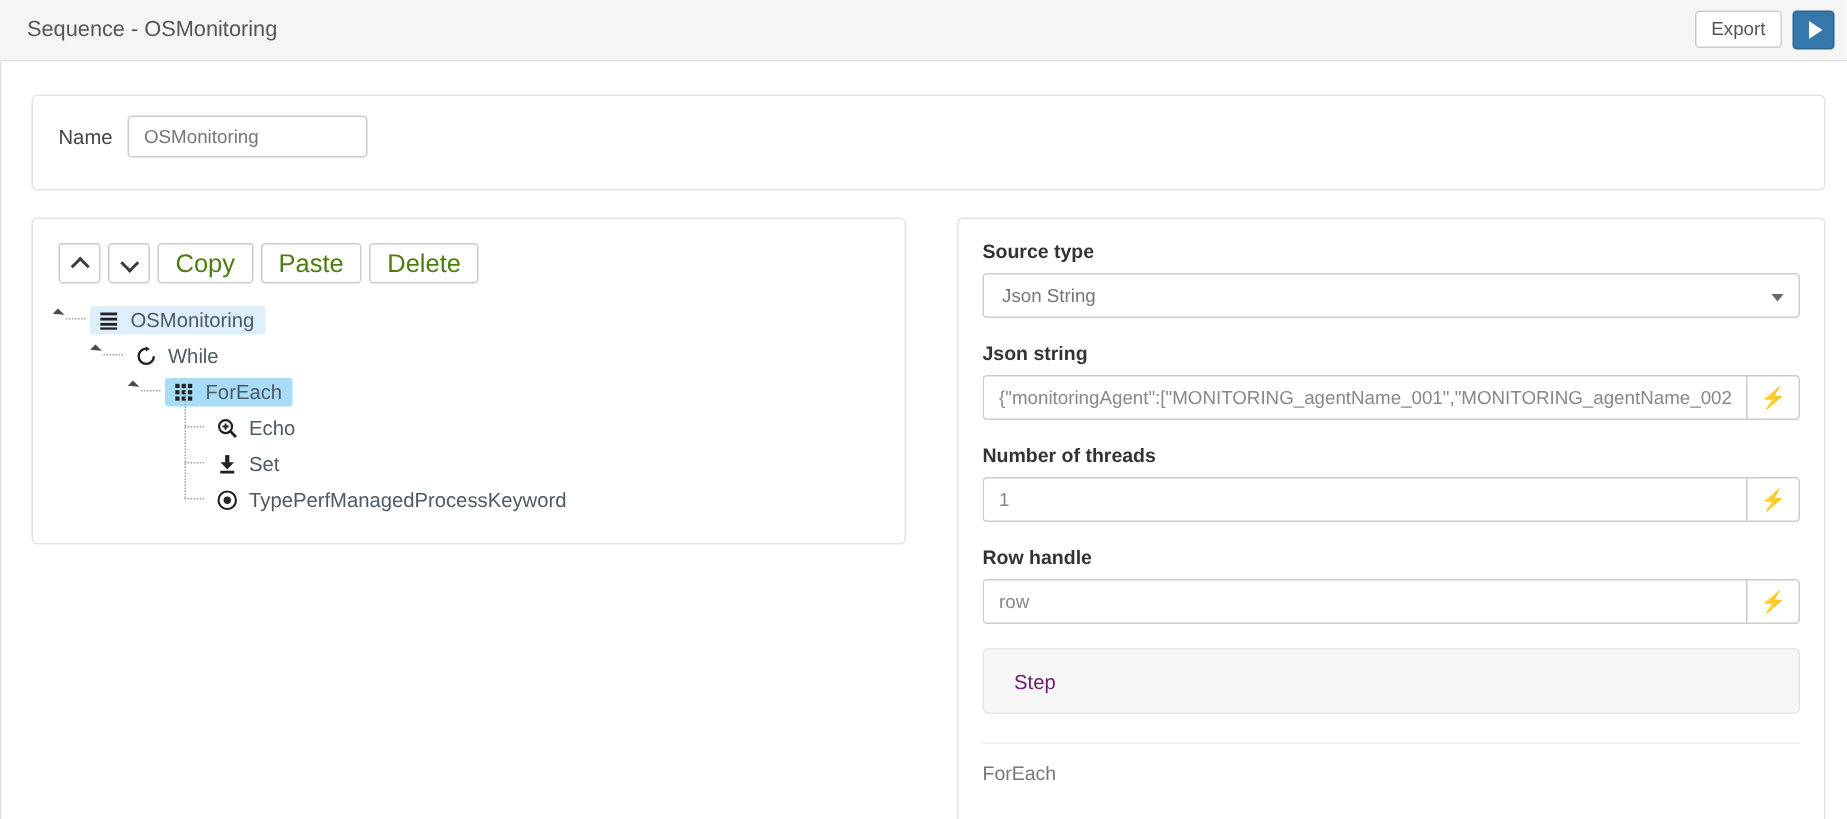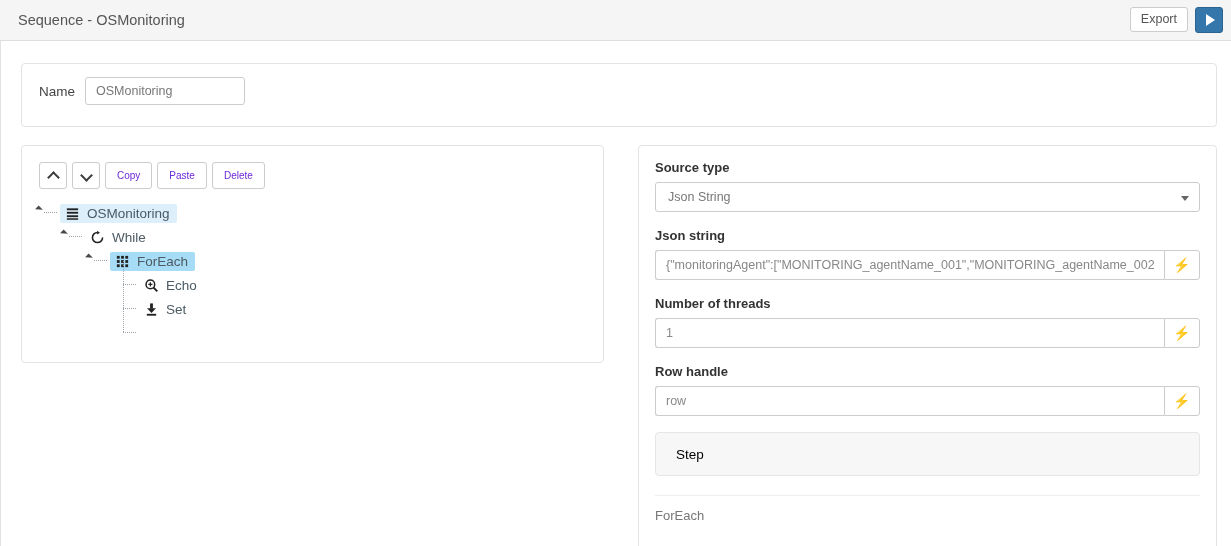--- a/index.html
+++ b/index.html
@@ -119,23 +119,23 @@
     position: absolute;
     left: 17px; top: 16px;
     display: flex;
     align-items: stretch;
     gap: 5px;
   }
   .tb-btn {
     background: #ffffff;
     border: 1px solid #cccccc;
     border-radius: 3px;
-    color: #6d28d9;
+    color: #4d7c0f;
     font-family: "Liberation Sans", sans-serif;
-    font-size: 10px;
+    font-size: 17px;
     height: 27px;
     min-width: 26px;
     padding: 0 11px;
     display: flex;
     align-items: center;
     justify-content: center;
     cursor: pointer;
   }
   .tb-btn.icon-btn { padding: 0; width: 28px; }
   .chev { display: block; width: 11px; height: 11px; position: relative; }
@@ -276,21 +276,21 @@
     margin-top: 4px;
     background: #f7f7f7;
     border: 1px solid #e6e6e6;
     border-radius: 4px;
     height: 44px;
     display: flex;
     align-items: center;
     padding: 0 20px;
   }
   .step-link {
-    color: #000000;
+    color: #701a75;
     font-size: 13.5px;
     text-decoration: none;
     cursor: pointer;
   }
   .rp-divider {
     margin: 19px 0 0 0;
     border-top: 1px solid #eeeeee;
   }
   .rp-footer {
     padding: 12px 0 0 0;
@@ -406,20 +406,27 @@
             <path d="M3.2 6.6 L12.8 6.6 L8 11.8 Z" fill="#222"></path>
             <rect x="3" y="12.6" width="10" height="2" fill="#222"></rect>
           </svg>
           <span class="tlabel">Set</span>
         </span>
       </div>
 
       <div class="tnode" style="margin-left:79px;">
         <span class="guide"></span>
         <span class="vline"></span>
+        <span class="tlabelbox">
+          <svg class="ticon" viewBox="0 0 16 16">
+            <circle cx="8" cy="8" r="6.2" fill="none" stroke="#222" stroke-width="1.5"></circle>
+            <circle cx="8" cy="8" r="2.6" fill="#222"></circle>
+          </svg>
+          <span class="tlabel">TypePerfManagedProcessKeyword</span>
+        </span>
       </div>
 
     </div>
   </div>
 
   <div class="right-panel">
     <div class="rp-inner">
 
       <div class="field-block">
         <div class="field-label">Source type</div>

